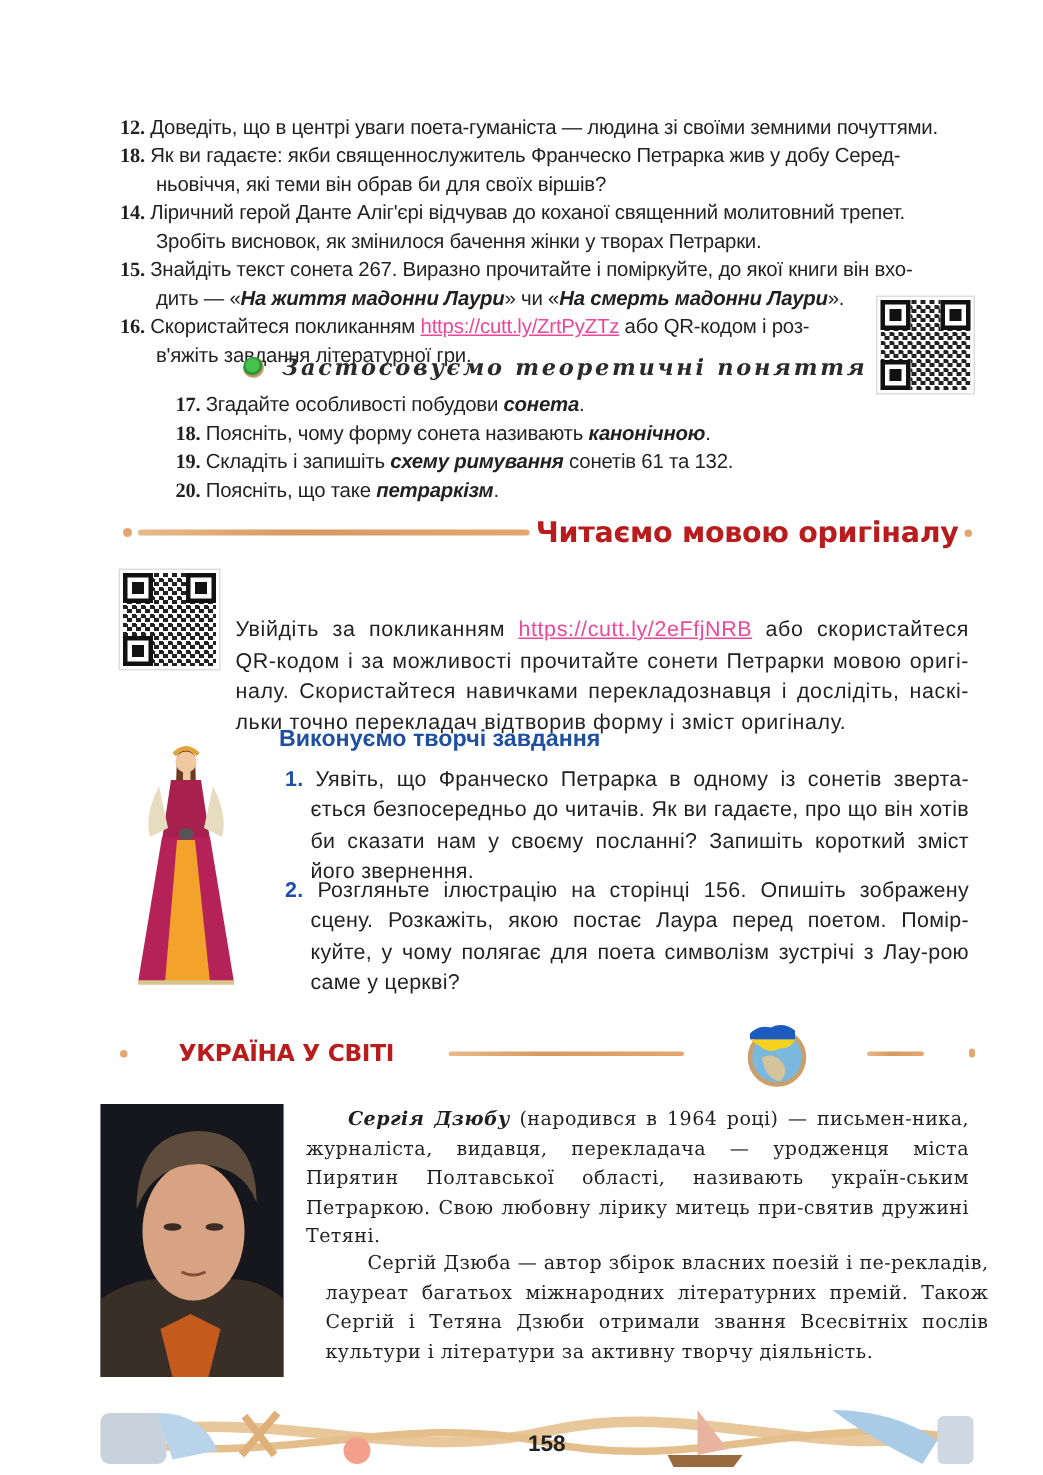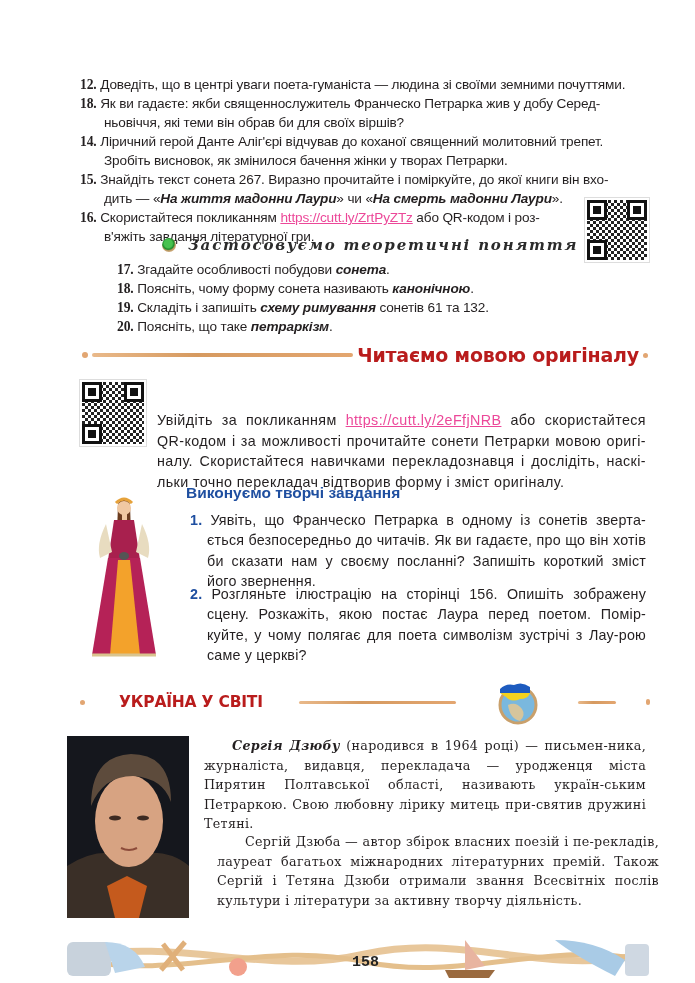--- a/index.html
+++ b/index.html
@@ -175,14 +175,14 @@
     <path d="M10 28 C120 48 200 8 300 30 C400 50 480 8 580 28" stroke="#e4bf8c" stroke-width="5" fill="none"></path>
     <rect x="2" y="10" width="44" height="34" rx="6" fill="#c8d2dc"></rect>
     <path d="M40 10 q30 0 40 25 l-30 6 z" fill="#b9d4ea"></path>
     <path d="M98 12 l20 26 M120 10 l-24 28" stroke="#e0b07a" stroke-width="5"></path>
     <circle cx="173" cy="35" r="9" fill="#f2a08c"></circle>
     <path d="M380 38 l50 0 -6 8 -40 0z" fill="#9a6a3f"></path>
     <path d="M400 38 l0 -30 20 26z" fill="#e8b4a0"></path>
     <path d="M490 8 q40 0 70 20 l-10 16 q-40 -20 -60 -36z" fill="#a9cbe6"></path>
     <rect x="560" y="12" width="24" height="32" rx="4" fill="#cfd8e2"></rect>
   </svg>
-  <div style="position:absolute; left:287px; top:22px; font-family:Liberation Mono, monospace; font-weight:bold; font-size:15px; color:#222;">158</div>
+  <div style="position:absolute; left:287px; top:22px; font-family:Liberation Sans, sans-serif; font-weight:bold; font-size:15px; color:#222;">158</div>
 </div>
 
 </body></html>

